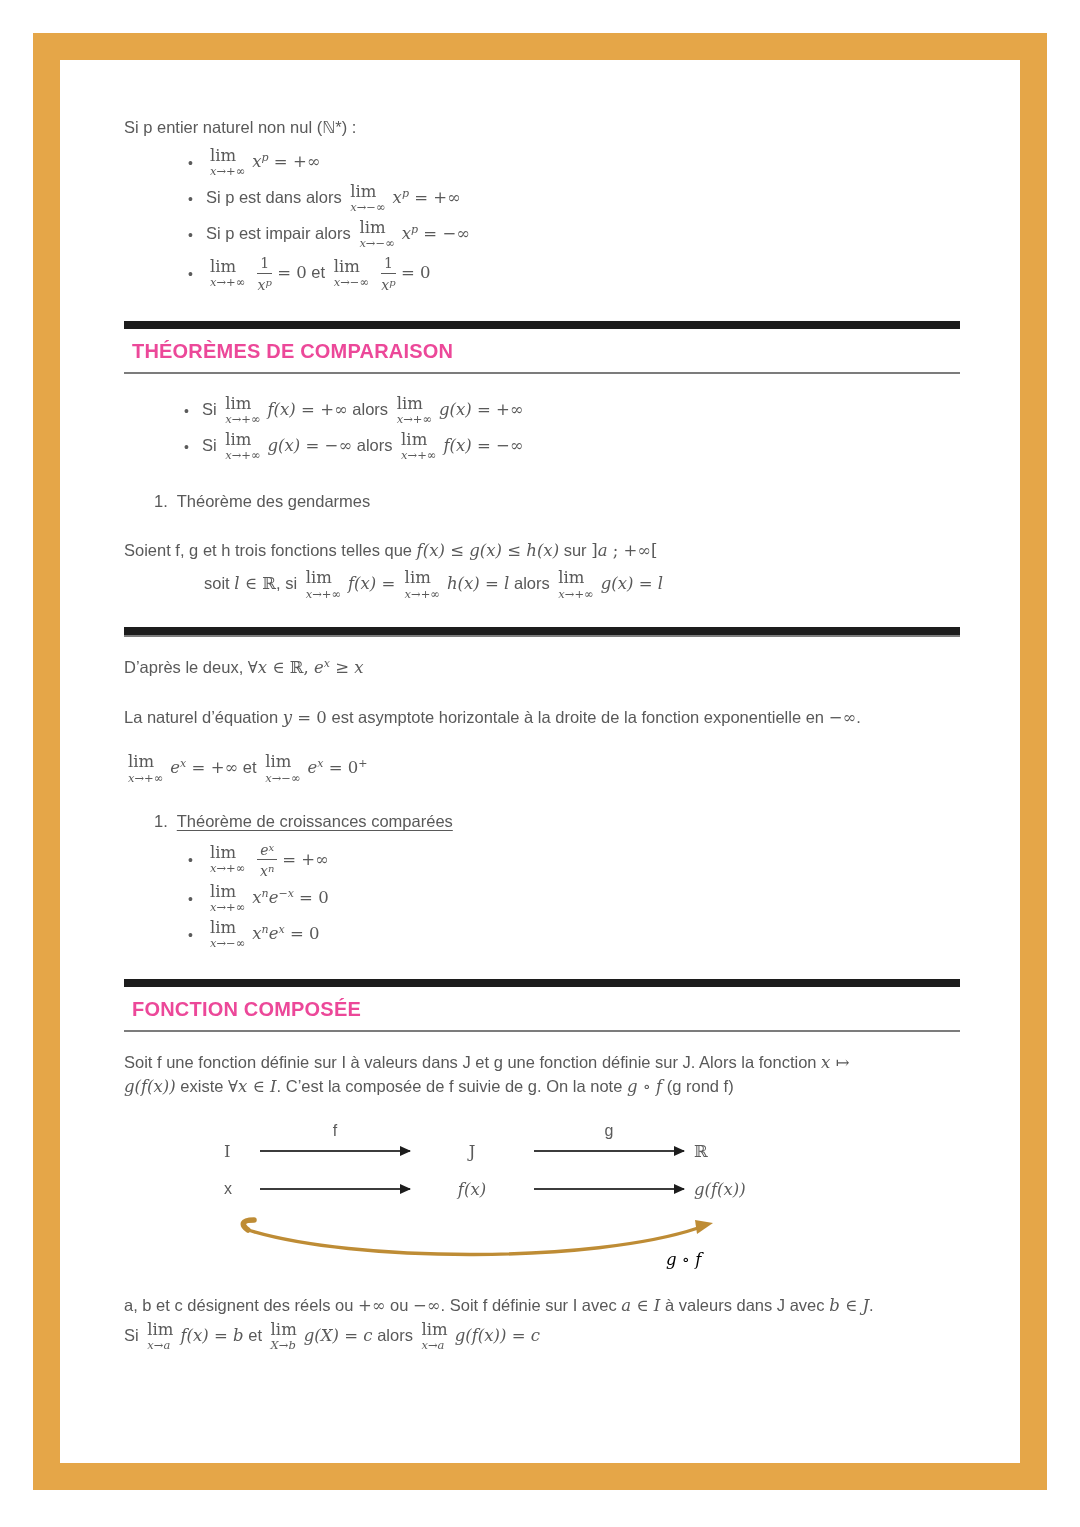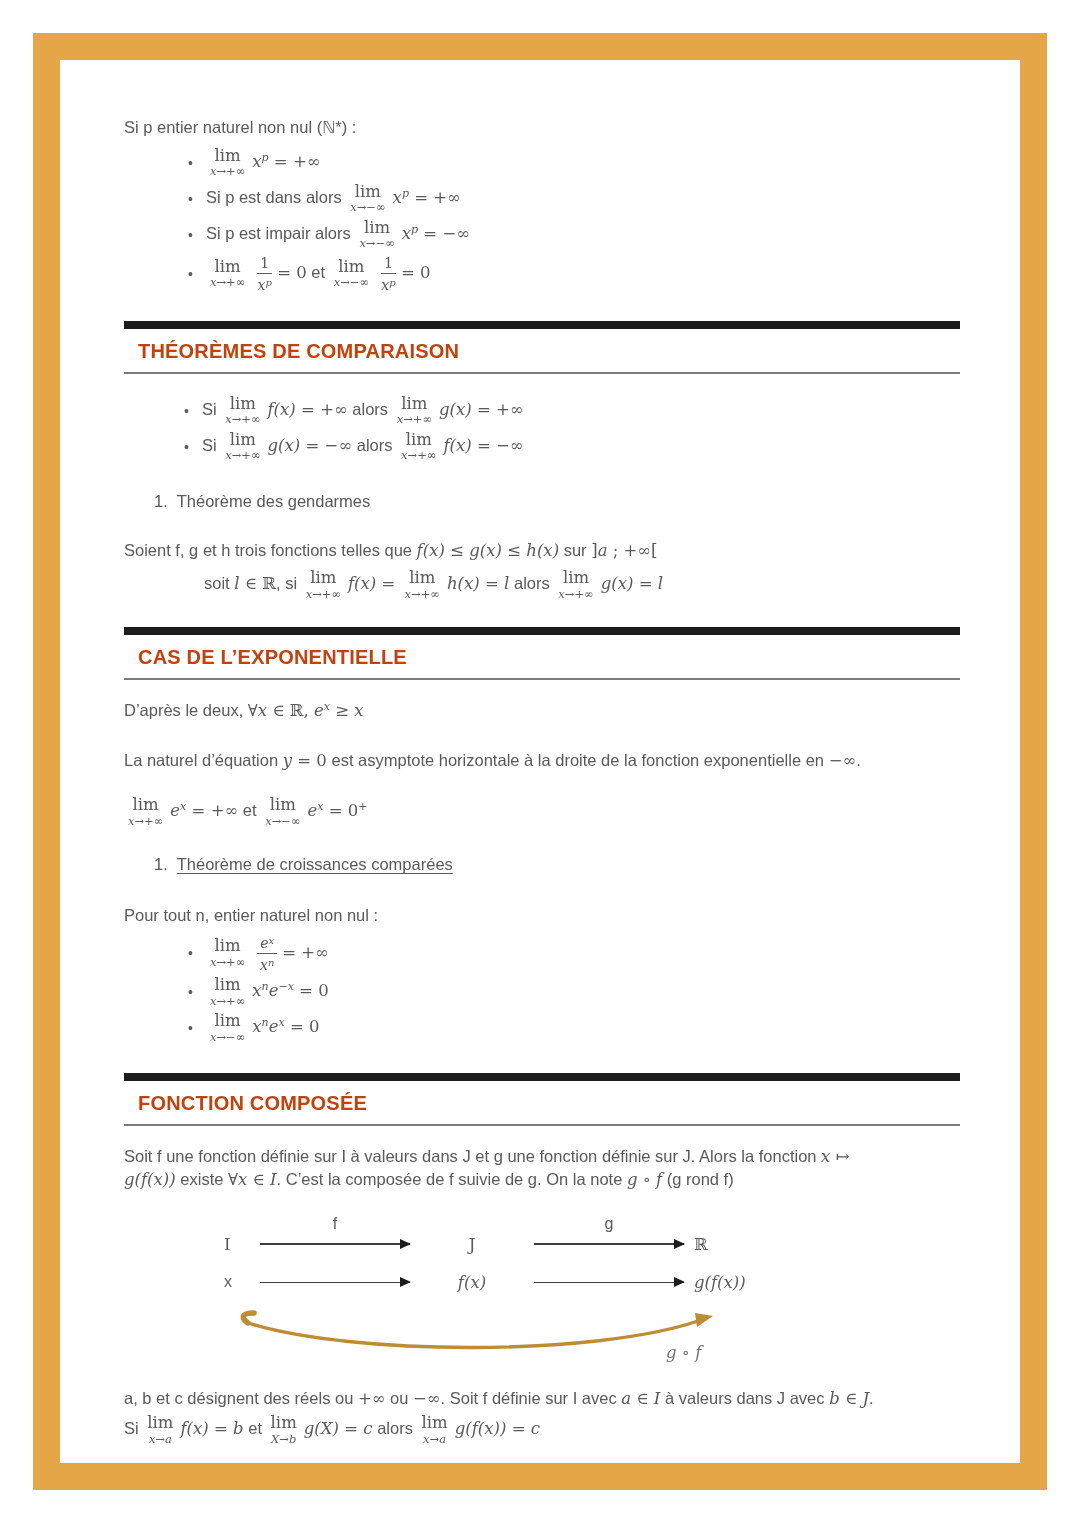--- a/index.html
+++ b/index.html
@@ -29,43 +29,42 @@
     padding: 56px 60px 0 64px;
     overflow: hidden;
     font-size: 16.5px;
     line-height: 1.4;
   }
 
   
   .sec { margin-top: 27px; }
   .sec-bar { height: 8px; background: #1c1c1c; }
   .sec-title {
-    margin: 8px 0 7px 14px;
+    margin: 8px 0 7px 8px;
     font-size: 20px;
     font-weight: bold;
-    color: #c2410c;
+    color: #ec4899;
     letter-spacing: 0.2px;
   }
   .sec-rule { height: 2px; background: #7c7c7c; margin-bottom: 19px; }
 
   
   .tx { }
   .mi { font-family: "DejaVu Serif", "Liberation Serif", serif; font-style: italic; font-size: 16.5px; }
   .mr { font-family: "DejaVu Serif", "Liberation Serif", serif; font-style: normal; font-size: 16.5px; }
   .sup {
     font-family: "DejaVu Serif", "Liberation Serif", serif;
     font-style: italic;
     font-size: 11px;
     vertical-align: 6px;
     line-height: 0;
   }
   .lim {
     display: inline-flex;
     flex-direction: column;
-    align-items: center;
     vertical-align: middle;
     line-height: 1;
     margin: 0 7px 0 4px;
   }
   .lim-w { font-family: "DejaVu Serif", "Liberation Serif", serif; font-size: 16.5px; }
   .lim-u { font-family: "DejaVu Serif", "Liberation Serif", serif; font-style: italic; font-size: 11.5px; margin-top: 2px; white-space: nowrap; }
   .frac {
     display: inline-flex;
     flex-direction: column;
     align-items: center;
@@ -124,21 +123,21 @@
     border-bottom: 5.5px solid transparent;
   }
   .curve-wrap { position: relative; width: 500px; margin-top: 2px; height: 62px; }
   .curve-label {
     position: absolute;
     left: 442px;
     top: 32px;
     font-family: "DejaVu Serif", "Liberation Serif", serif;
     font-style: italic;
     font-size: 16.5px;
-    color: #737373;
+    color: #000000;
     white-space: nowrap;
   }
 
   .s3-para2 { margin-top: 16px; }
   .s3-formula { margin-top: 5px; }
 </style>
 </head>
 <body>
 
 <div class="frame" style="border-color: rgb(229, 166, 72);">
@@ -226,39 +225,37 @@
             <span class="lim-w">lim</span>
             <span class="lim-u">x→+∞</span>
           </span><span class="mi">h(x)</span><span class="mr"> = </span><span class="mi">l</span><span class="tx"> alors </span><span class="lim">
             <span class="lim-w">lim</span>
             <span class="lim-u">x→+∞</span>
           </span><span class="mi">g(x)</span><span class="mr"> = </span><span class="mi">l</span></div>
     </div>
 
     <div class="sec">
       <div class="sec-bar"></div>
-      <div class="sec-title">CAS DE L’EXPONENTIELLE</div>
       <div class="sec-rule"></div>
 
       <div class="para fline s2-p s2-first"><span class="tx">D’après le deux, </span><span class="mr">∀</span><span class="mi">x</span><span class="mr"> ∈ ℝ, </span><span class="mi">e</span><span class="sup">x</span><span class="mr"> ≥ </span><span class="mi">x</span></div>
       <div class="para fline s2-p"><span class="tx">La naturel d’équation </span><span class="mi">y</span><span class="mr"> = 0</span><span class="tx"> est asymptote horizontale à la droite de la fonction exponentielle en </span><span class="mr">−∞</span><span class="tx">.</span></div>
       <div class="fline s2-formula"><span class="lim">
             <span class="lim-w">lim</span>
             <span class="lim-u">x→+∞</span>
           </span><span class="mi">e</span><span class="sup">x</span><span class="mr"> = +∞</span><span class="tx"> et </span><span class="lim">
             <span class="lim-w">lim</span>
             <span class="lim-u">x→−∞</span>
           </span><span class="mi">e</span><span class="sup">x</span><span class="mr"> = 0</span><span class="sup">+</span></div>
 
       <div class="numbered">
         <span>1.</span>
         <span class="lbl-underline">Théorème de croissances comparées</span>
       </div>
 
-      <div class="para s2-lead">Pour tout n, entier naturel non nul :</div>
       <div class="blist indent-64">
         <div class="b-row">
           <span class="dot">•</span>
           <span class="fline"><span class="lim">
                 <span class="lim-w">lim</span>
                 <span class="lim-u">x→+∞</span>
               </span><span class="frac">
                 <span class="frac-n"><span class="mi">e</span><span class="sup">x</span></span>
                 <span class="frac-d"><span class="mi">x</span><span class="sup">n</span></span>
               </span><span class="mr">= +∞</span></span>

